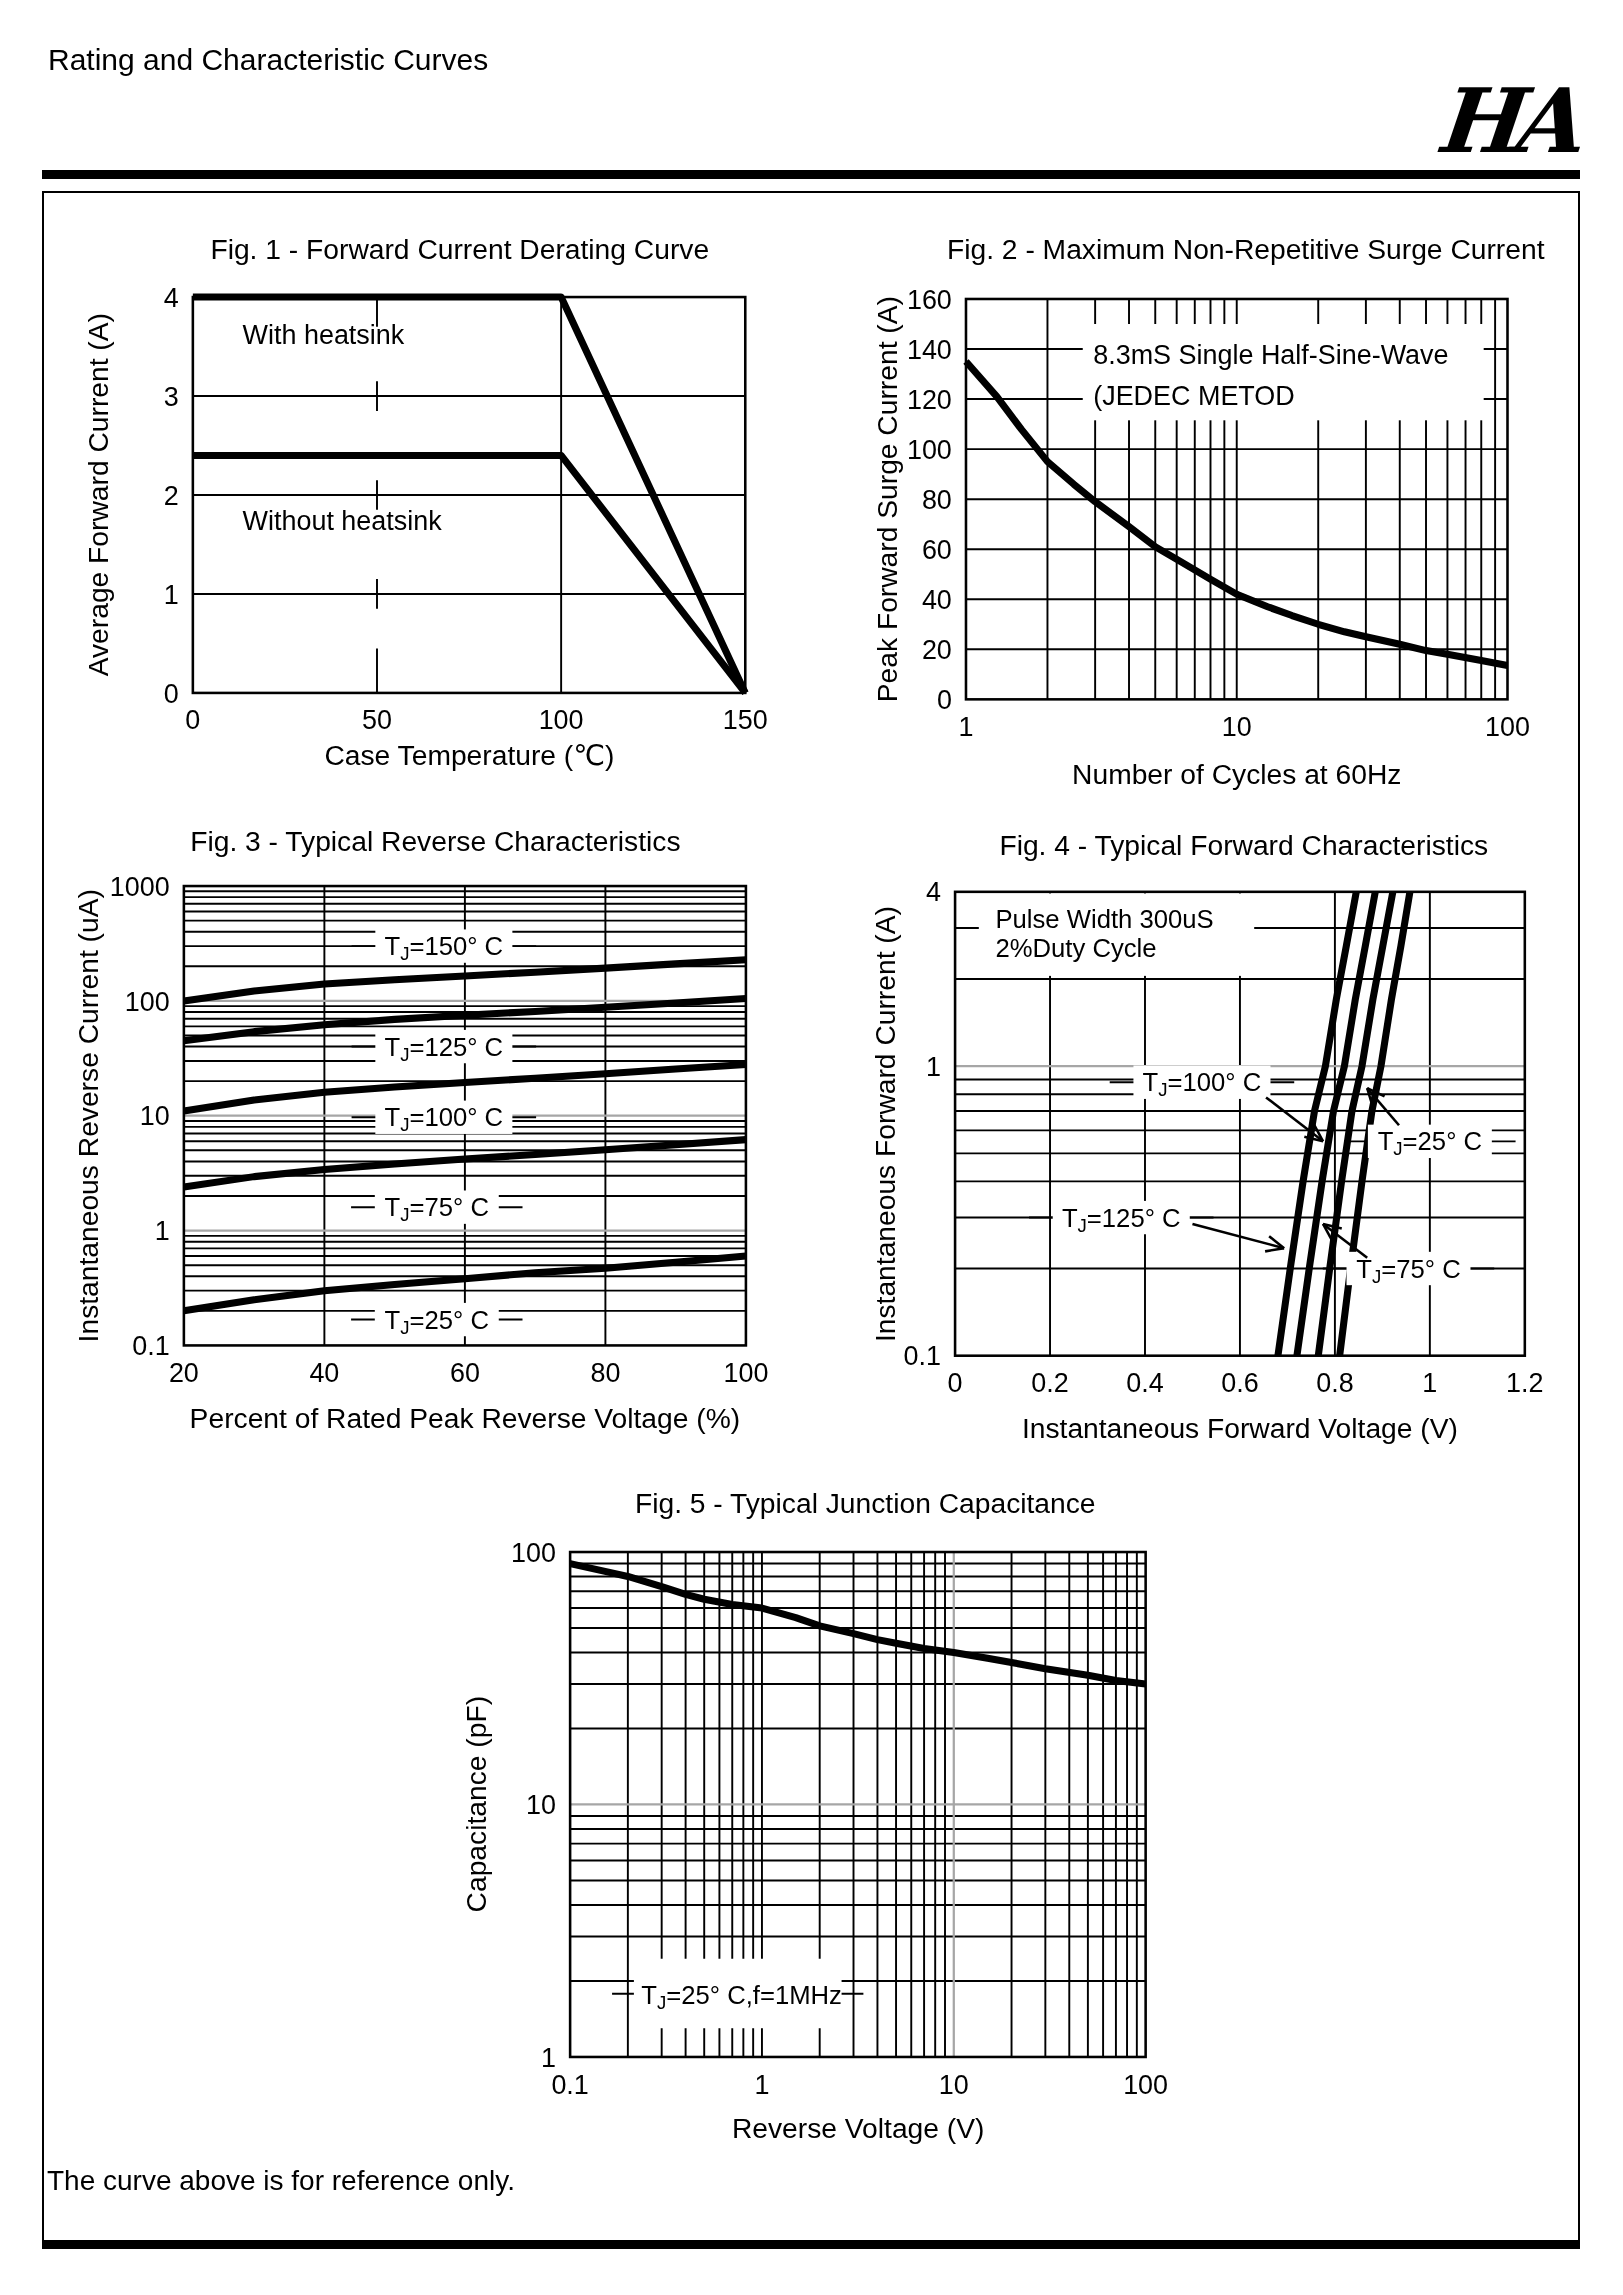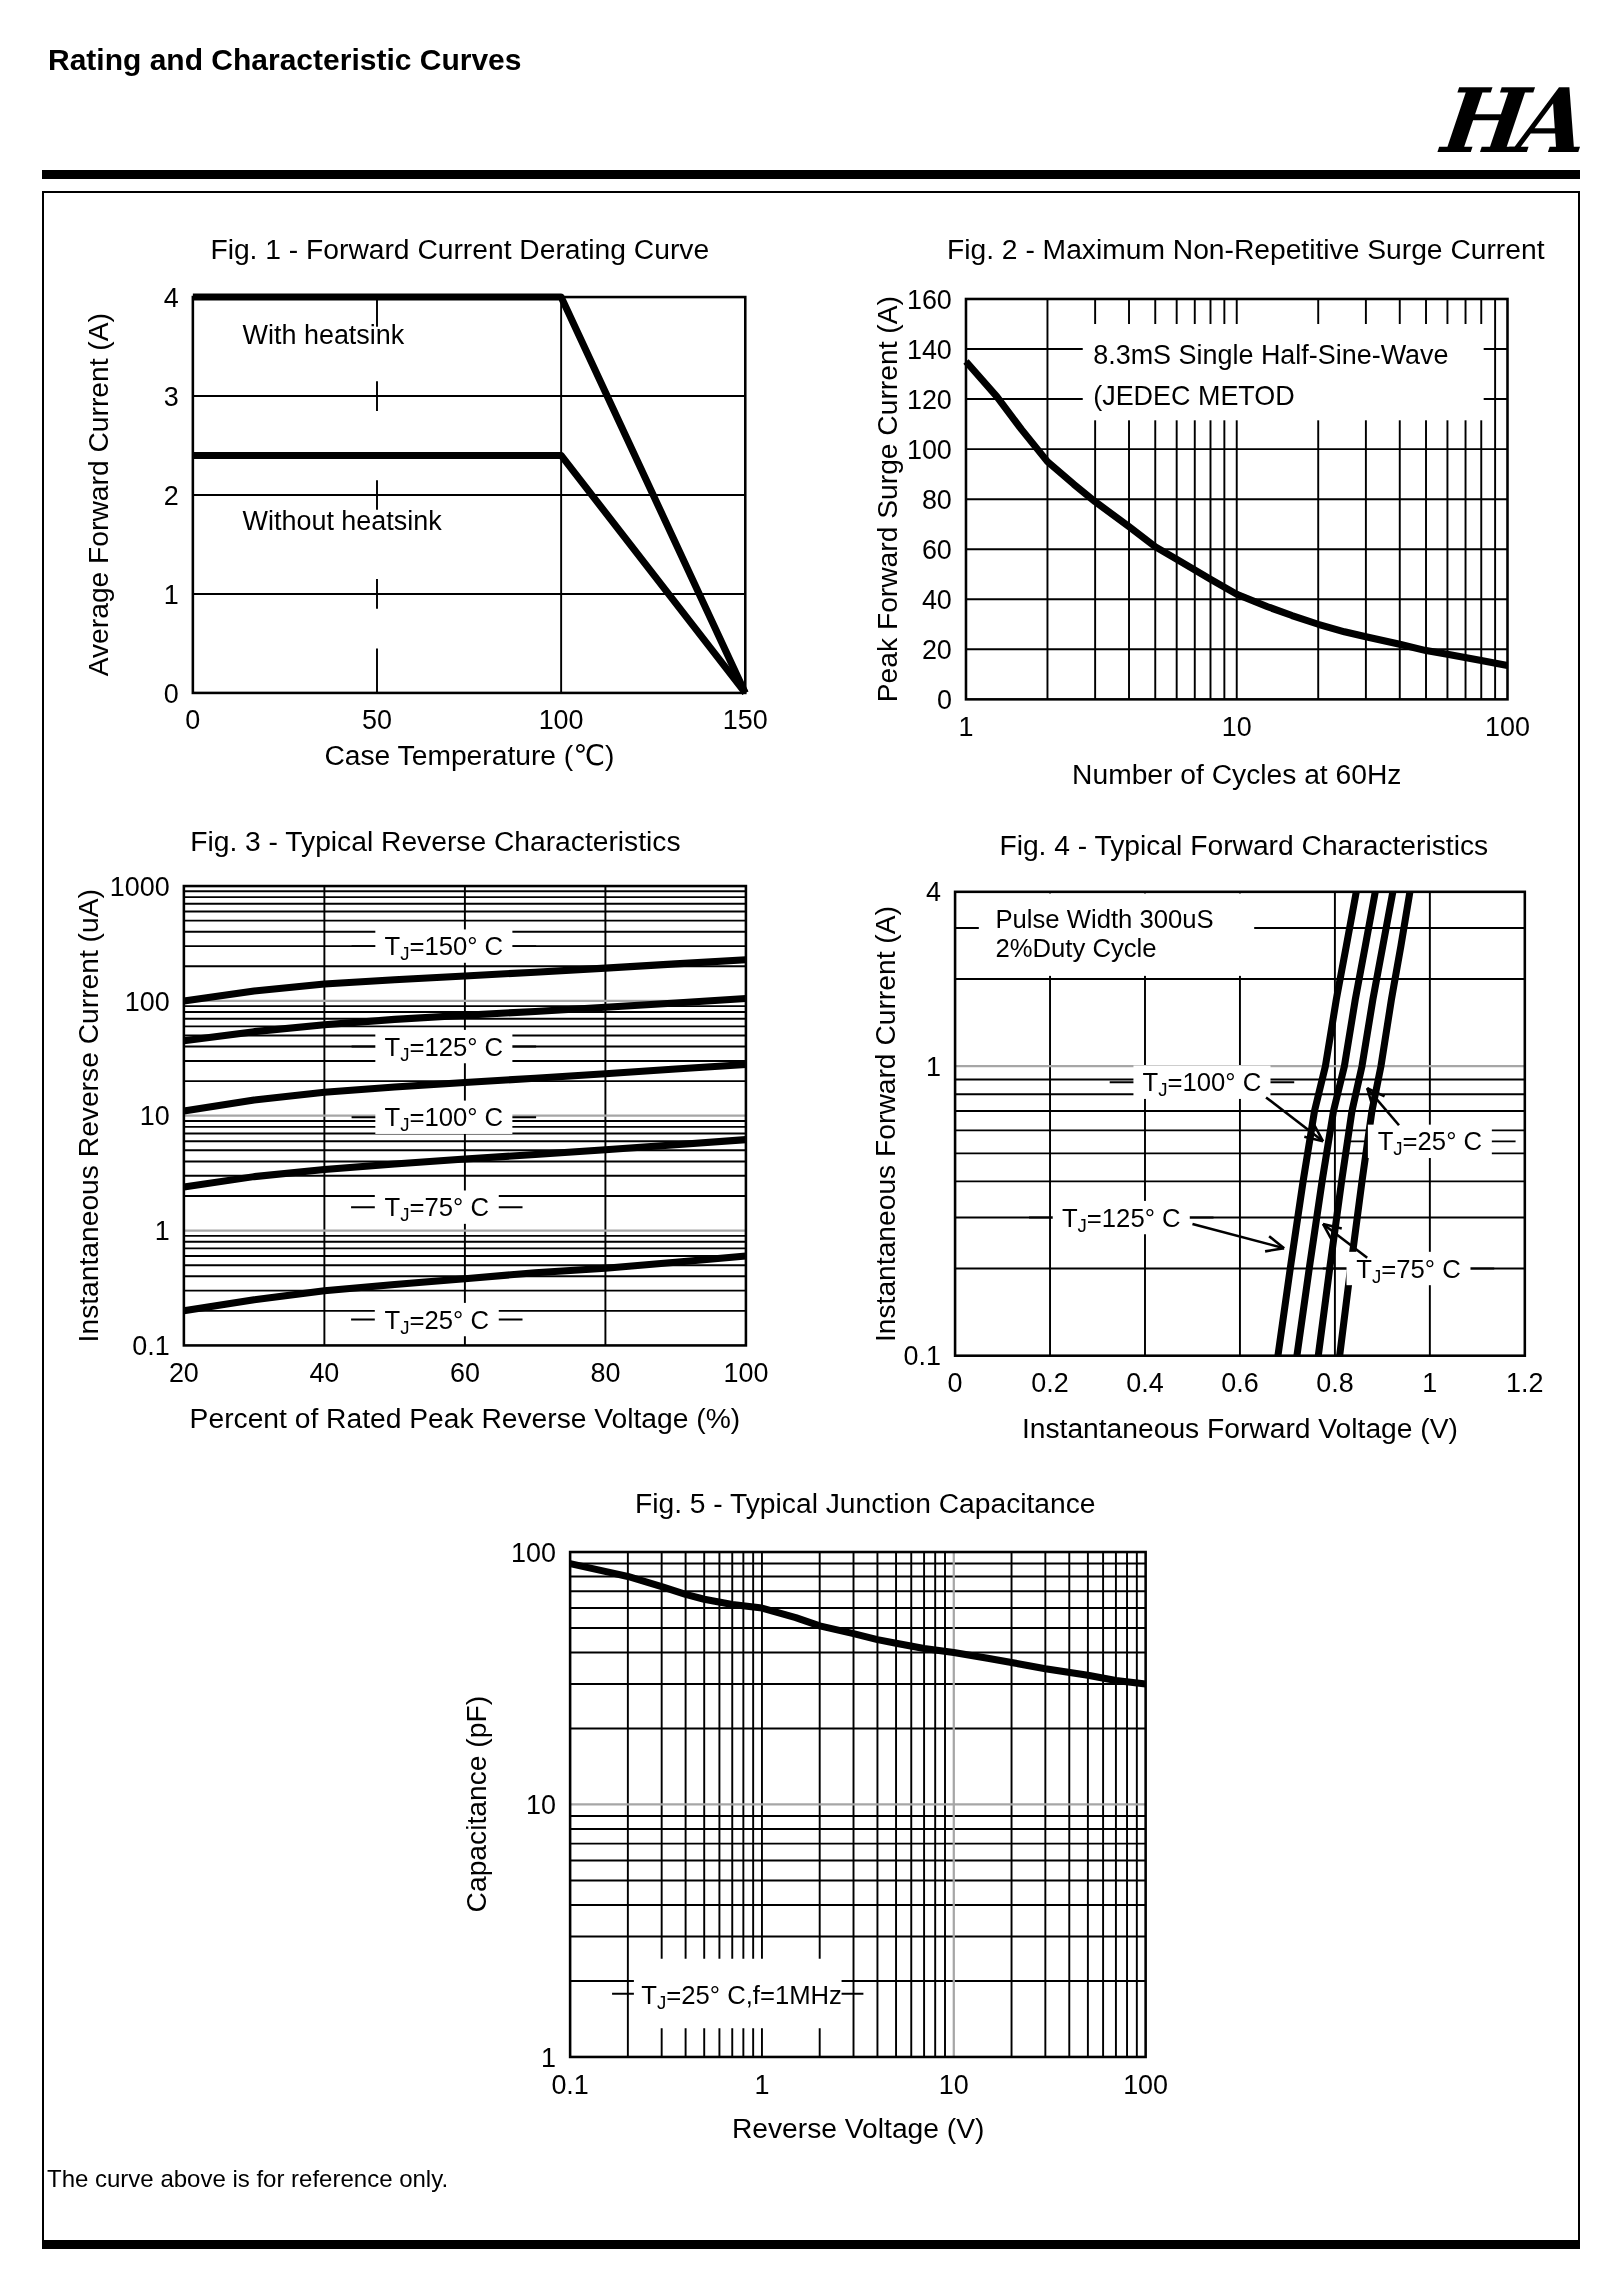--- a/index.html
+++ b/index.html
@@ -1,21 +1,21 @@
 <!DOCTYPE html>
 <html style="font-size:10.3px"><head>
 <meta charset="utf-8">
 <style>
   html,body{margin:0;padding:0;background:#fff;}
   body{width:1624px;height:2295px;position:relative;font-family:"Liberation Sans","DejaVu Sans",sans-serif;color:#000;overflow:hidden;}
-  .hdr{position:absolute;left:48px;top:40px;font-size:30px;font-weight:bold;line-height:40px;white-space:nowrap;}
+  .hdr{position:absolute;left:48px;top:40px;font-size:30px;font-weight:normal;line-height:40px;white-space:nowrap;}
   .logo{position:absolute;left:1303px;top:76px;width:276px;text-align:right;font-family:"DejaVu Serif","Liberation Serif",serif;font-style:italic;font-weight:bold;font-size:89px;letter-spacing:-9px;transform:skewX(-8deg);line-height:1;}
   .topbar{position:absolute;left:42px;top:170px;width:1538px;height:9px;background:#000;}
   .cbox{position:absolute;left:42px;top:191px;width:1538px;height:2058px;box-sizing:border-box;border:2.6px solid #000;border-bottom:9px solid #000;}
-  .footer{position:absolute;left:47px;top:2165px;font-size:24px;text-align:right;}
+  .footer{position:absolute;left:47px;top:2165px;font-size:28px;text-align:right;}
   svg{position:absolute;left:0;top:0;}
   svg text{font-family:"Liberation Sans","DejaVu Sans",sans-serif;fill:#000;}
 </style>
 </head>
 <body>
 
 <div class="hdr">
   <div>Rating and Characteristic Curves</div>
 </div>
 <div class="logo">HA</div>

